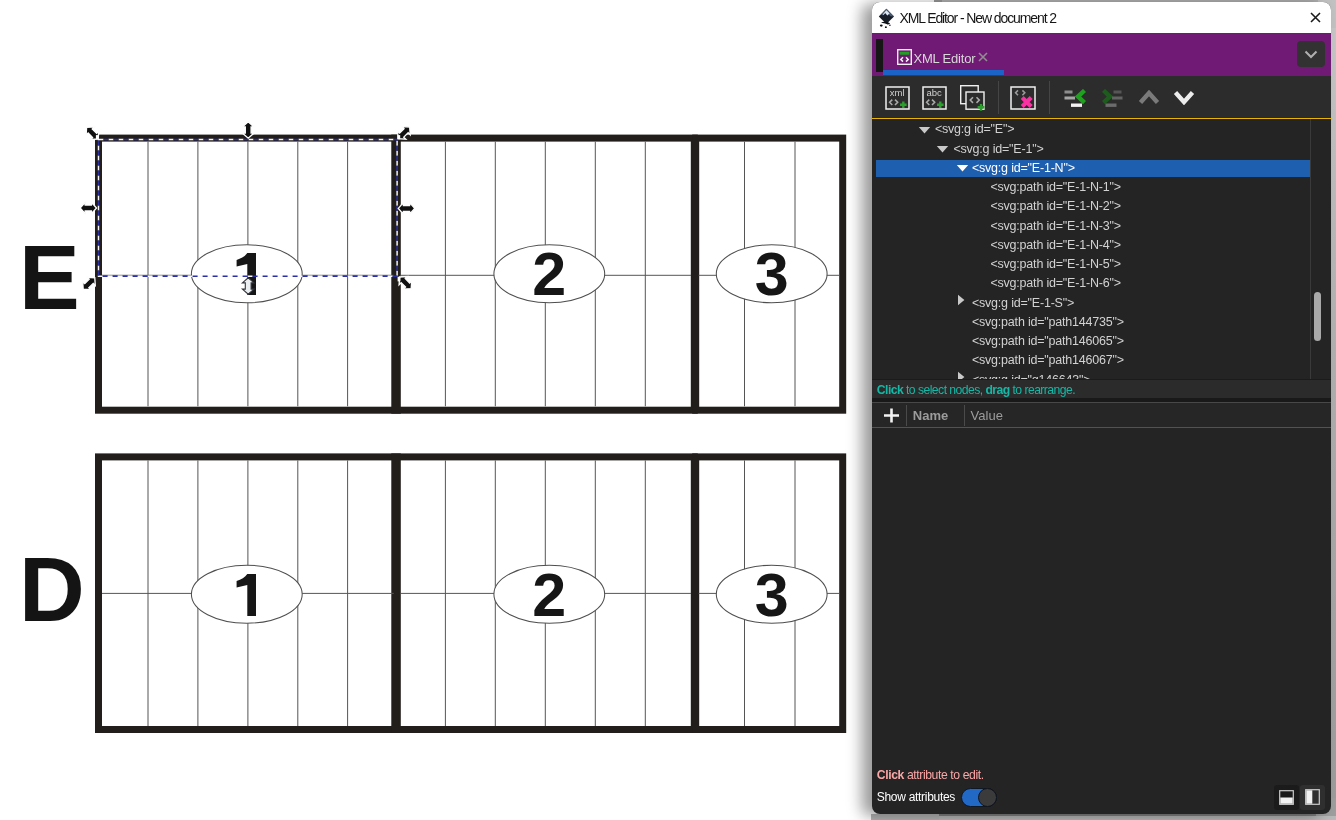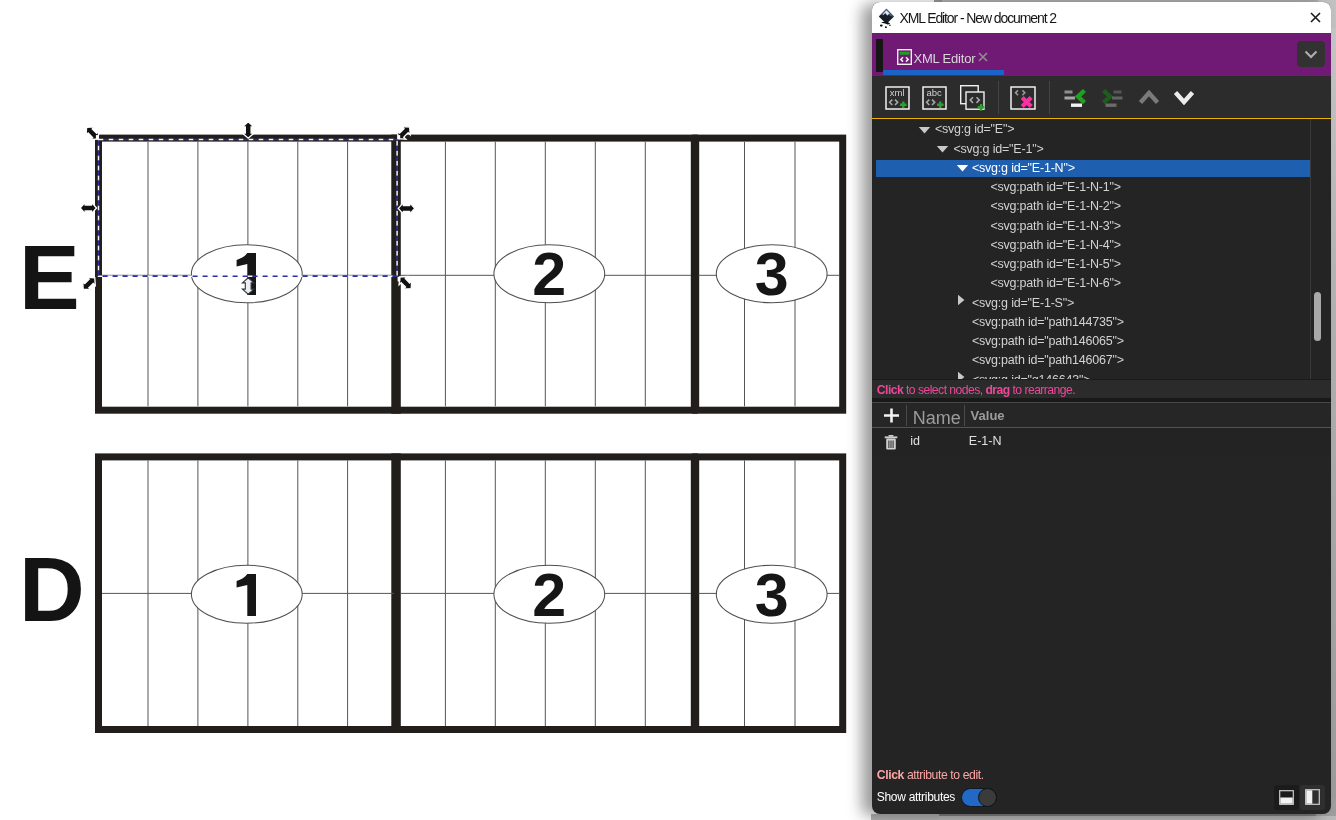--- a/index.html
+++ b/index.html
@@ -274,53 +274,40 @@
         <path d="M1 0.8 L7.4 6 L1 11.2 Z" fill="#c9c9c9"></path>
       </svg>
     <div class="abs" style="left:100.4px;top:253.7px">&lt;svg:g id="g146643"&gt;</div>
   </div>
 
   <div class="abs" style="left:438.7px;top:117px;width:1px;height:262px;background:#3a3a3a"></div>
 
   <div class="abs" style="left:442px;top:290px;width:7px;height:49px;border-radius:3.5px;background:#a9a9a9"></div>
 
   <div class="abs" style="left:0;top:377px;width:459px;height:18.5px;background:#2b2b2b;border-top:1px solid #1b1b1b;box-sizing:border-box">
-    <div class="abs" style="left:5.3px;top:2.5px;font-size:12.2px;letter-spacing:-0.55px;color:#ec4899;white-space:nowrap"><b>Click</b> to select nodes, <b>drag</b> to rearrange.</div>
+    <div class="abs" style="left:5.3px;top:2.5px;font-size:12.2px;letter-spacing:-0.55px;color:#14b8a6;white-space:nowrap"><b>Click</b> to select nodes, <b>drag</b> to rearrange.</div>
   </div>
 
   <div class="abs" style="left:0;top:395.5px;width:459px;height:5.5px;background:#191919;border-bottom:1px solid #484848;box-sizing:border-box"></div>
 
   <div class="abs" style="left:0;top:401px;width:459px;height:24.5px;background:#262626;border-bottom:1px solid #525252;box-sizing:border-box">
 
     <svg class="abs" style="left:11px;top:5px" width="17" height="15" viewBox="0 0 17 15">
         <path d="M8.5 0.5 V14.5 M1 7.5 H16" stroke="#f2f2f2" stroke-width="2.6"></path>
       </svg>
 
     <div class="abs" style="left:34.3px;top:1.5px;width:1px;height:21px;background:#4a4a4a"></div>
 
-    <div class="abs" style="left:41.3px;top:5px;font-size:18px;font-weight:normal;color:#9c9c9c">Name</div>
+    <div class="abs" style="left:41.3px;top:5px;font-size:13px;font-weight:bold;color:#9c9c9c">Name</div>
 
     <div class="abs" style="left:92.9px;top:1.5px;width:1px;height:21px;background:#4a4a4a"></div>
 
-    <div class="abs" style="left:99.1px;top:5px;font-size:13px;font-weight:bold;color:#9c9c9c">Value</div>
-  </div>
-
-  <div class="abs" style="left:0;top:425.5px;width:459px;height:28px;background:#232323">
-
-    <svg class="abs" style="left:12px;top:7px" width="14" height="15" viewBox="0 0 14 15">
-      <rect x="2.2" y="3.6" width="9.6" height="10.8" rx="1.2" fill="#cfcfcf"></rect>
-      <rect x="0.7" y="1.4" width="12.6" height="1.9" fill="#cfcfcf"></rect>
-      <rect x="4.6" y="0" width="4.8" height="1.6" fill="#cfcfcf"></rect>
-      <path d="M4.9 5.5 V13 M7 5.5 V13 M9.1 5.5 V13" stroke="#232323" stroke-width="1"></path>
-    </svg>
-
-    <div class="abs" style="left:38.7px;top:6.5px;font-size:12.5px;color:#e0e0e0">id</div>
-
-    <div class="abs" style="left:97.3px;top:6.5px;font-size:12.5px;color:#e0e0e0">E-1-N</div>
-  </div>
+    <div class="abs" style="left:99.1px;top:5px;font-size:13px;font-weight:normal;color:#9c9c9c">Value</div>
+  </div>
+
 
   <div class="abs" style="left:5.3px;top:766px;font-size:12.2px;letter-spacing:-0.4px;color:#fca5a5;white-space:nowrap"><b>Click</b> attribute to edit.</div>
 
   <div class="abs" style="left:5.3px;top:788px;font-size:12px;letter-spacing:-0.3px;color:#ffffff;white-space:nowrap">Show attributes</div>
 
   <div class="abs" style="left:89px;top:785.6px;width:36.5px;height:19.3px;border-radius:9.7px;background:#2268c5;border:1px solid #101824;box-sizing:border-box"></div>
 
   <div class="abs" style="left:106px;top:785.6px;width:19.4px;height:19.4px;border-radius:50%;background:#3b3b3b;border:1.2px solid #10151c;box-sizing:border-box"></div>
 
   <div class="abs" style="left:402.5px;top:782.5px;width:24.5px;height:25px;border-radius:3px;background:#1b1b1b"></div>

